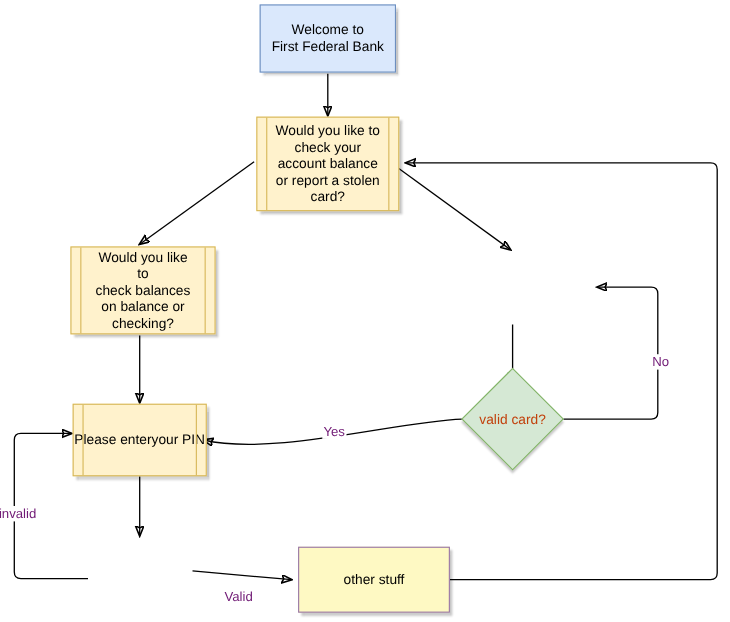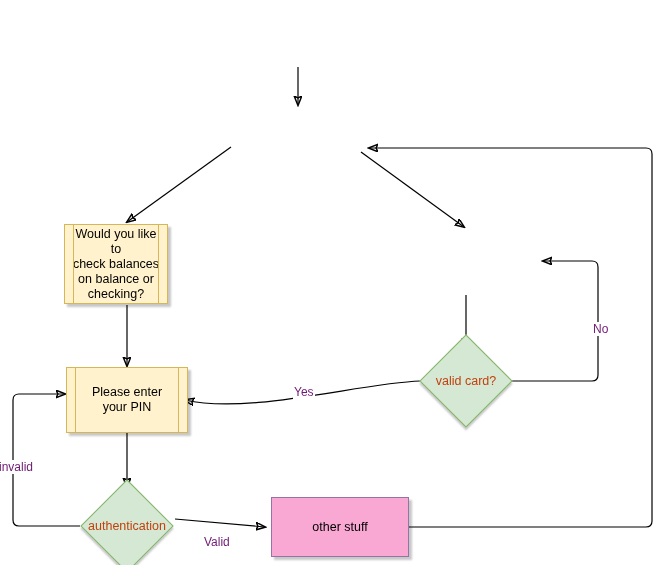--- a/index.html
+++ b/index.html
@@ -5,21 +5,21 @@
   html,body{margin:0;padding:0;background:#ffffff;}
   body{font-family:"Liberation Sans","DejaVu Sans",sans-serif;}
   #canvas{position:relative;width:664px;height:565px;background:#ffffff;overflow:hidden;}
   .node{position:absolute;box-sizing:border-box;display:flex;align-items:center;justify-content:center;text-align:center;color:#000000;font-size:12.5px;line-height:15px;}
   .shadow{box-shadow:3px 3px 2px rgba(0,0,0,0.22);}
   .n-start{background:#dae8fc;border:1px solid #6c8ebf;}
   .n-proc{background:#fff2cc;border:1px solid #d6b656;}
   .n-proc .bar{position:absolute;top:0;bottom:0;width:1px;background:#d6b656;}
   .n-proc .bar.l{left:8px;}
   .n-proc .bar.r{right:8px;}
-  .n-other{background:#f9a8d4;border:1px solid #9673a6;}
+  .n-other{background:#fef9c3;border:1px solid #9673a6;}
   .dia-wrap{position:absolute;}
   .dia-shape{position:absolute;inset:0;background:#d5e8d4;border:1px solid #82b366;transform:rotate(45deg);box-shadow:2px 2px 2px rgba(0,0,0,0.22);}
   .dia-label{position:absolute;left:50%;top:50%;transform:translate(-50%,-50%);white-space:nowrap;font-size:12.5px;color:#c2410c;text-align:center;}
   svg.edges{position:absolute;left:0;top:0;width:664px;height:565px;overflow:visible;}
   svg.edges path,svg.edges line{fill:none;stroke:#000000;stroke-width:1.2px;}
   .elabel{position:absolute;font-size:12px;color:#701a75;background:#ffffff;padding:0 1px;white-space:nowrap;}
 </style>
 </head>
 <body>
 
@@ -48,49 +48,58 @@
 
     <path d="M127,433 L127,487" marker-end="url(#arrow)"></path>
 
     <path d="M175,519 L265,527" marker-end="url(#arrow)"></path>
 
     <path d="M80,526 L19,526 Q13,526 13,520 L13,400 Q13,394 19,394 L65,394" marker-end="url(#arrow)"></path>
 
     <path d="M409,527 L646,527 Q652,527 652,521 L652,154 Q652,148 646,148 L369,148" marker-end="url(#arrow)"></path>
   </svg>
 
+  <div class="node n-start shadow" style="left:236px;top:4px;width:124px;height:62px;flex-direction:column;">
+    <span>Welcome to</span>
+    <span>First Federal Bank</span>
+  </div>
 
+  <div class="node n-proc shadow" style="left:233px;top:106px;width:130px;height:86px;flex-direction:column;">
+    <span class="bar l"></span>
+    <span class="bar r"></span>
+    <span>Would you like to</span>
+    <span>check your</span>
+    <span>account balance</span>
+    <span>or report a stolen</span>
+    <span>card?</span>
+  </div>
 
-  <div class="node n-proc shadow" style="left:64px;top:224px;width:104px;height:80px;flex-direction:column;">
+  <div class="node n-proc shadow" style="left:64px;top:224px;width:132px;height:80px;flex-direction:column;">
     <span class="bar l"></span>
     <span class="bar r"></span>
     <span>Would you like</span>
     <span>to</span>
     <span>check balances</span>
     <span>on balance or</span>
     <span>checking?</span>
   </div>
 
 
   <div class="dia-wrap" style="left:433px;top:348px;width:66px;height:66px;">
     <span class="dia-shape"></span>
     <span class="dia-label">valid card?</span>
   </div>
 
-  <div class="node n-proc shadow" style="left:66px;top:367px;width:122px;height:66px;flex-direction:column;">
+  <div class="node n-proc shadow" style="left:66px;top:367px;width:122px;height:66px;flex-direction:row;">
     <span class="bar l"></span>
     <span class="bar r"></span>
     <span>Please enter</span>
     <span>your PIN</span>
   </div>
 
-  <div class="dia-wrap" style="left:94px;top:493px;width:66px;height:66px;">
-    <span class="dia-shape"></span>
-    <span class="dia-label">authentication</span>
-  </div>
 
   <div class="node n-other shadow" style="left:271px;top:497px;width:138px;height:60px;">
     <span>other stuff</span>
   </div>
 
   <div class="elabel" style="left:293px;top:385px;">Yes</div>
   <div class="elabel" style="left:592px;top:322px;">No</div>
   <div class="elabel" style="left:203px;top:515px;margin-top:20px;">Valid</div>
   <div class="elabel" style="left:-2px;top:460px;">invalid</div>
 

